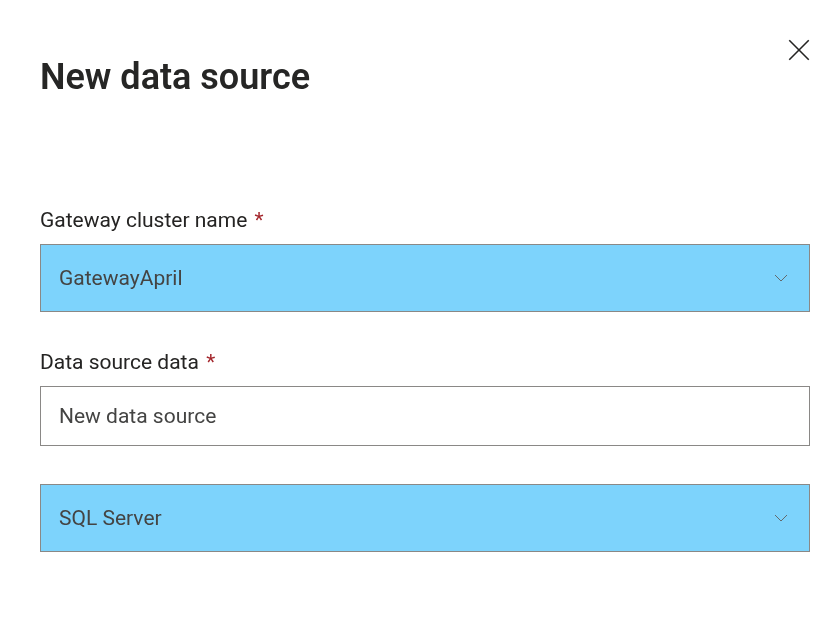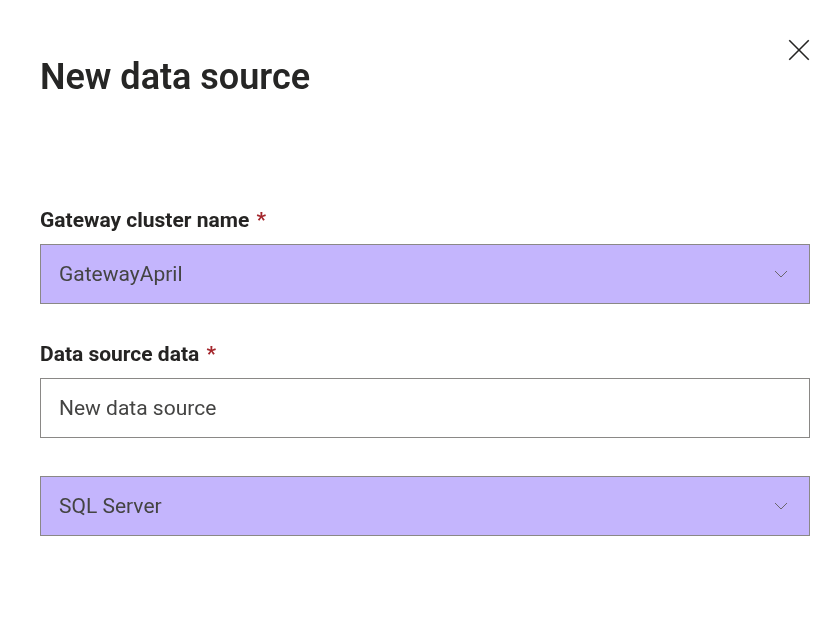--- a/index.html
+++ b/index.html
@@ -35,31 +35,31 @@
   h1.page-title {
     margin: 0;
     font-size: 36px;
     font-weight: 600;
     color: #262625;
   }
   .form { margin-top: 110px; }
   .field-group { margin-bottom: 38px; }
   .field-label {
     font-size: 21px;
-    font-weight: 700;
+    font-weight: 400;
     color: #252423;
     margin-bottom: 12px;
   }
   .req { color: #a4262c; margin-left: 2px; }
   .control {
     position: relative;
     width: 770px;
-    height: 60px;
+    height: 68px;
     border: 1px solid #8a8886;
-    background: #c4b5fd;
+    background: #7dd3fc;
     display: flex;
     align-items: center;
     padding: 0 18px;
     font-size: 21px;
     color: #444443;
   }
   .dropdown { cursor: pointer; padding-right: 50px; }
   .dropdown .chev {
     position: absolute;
     right: 18px;

